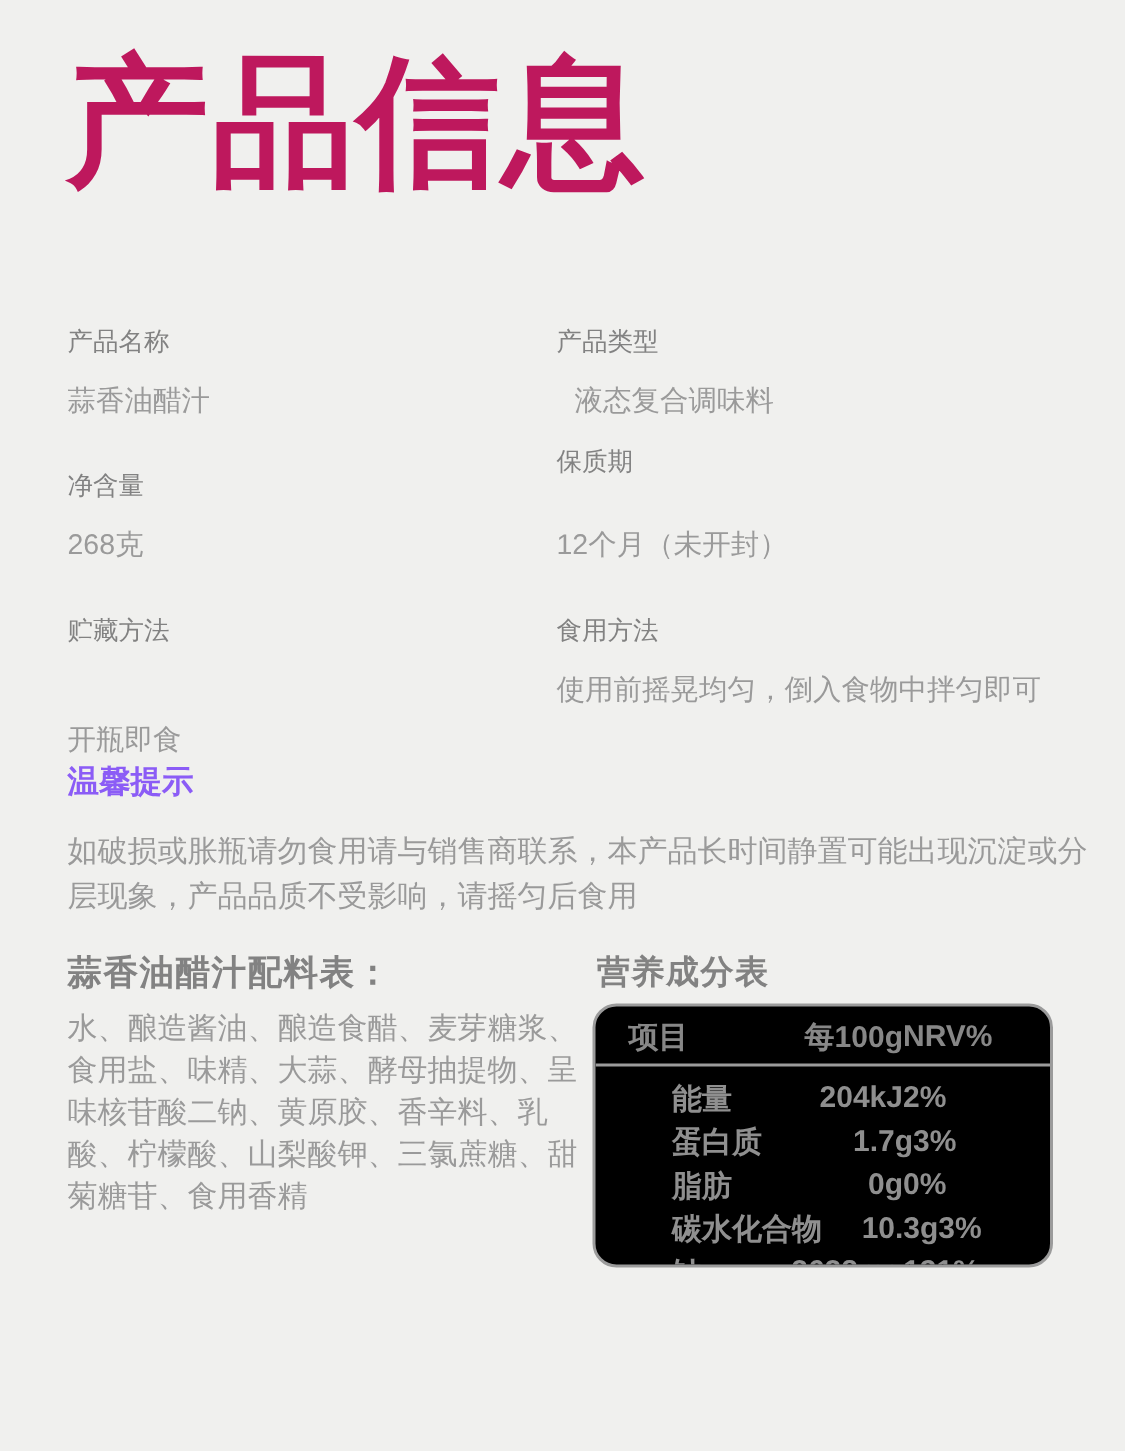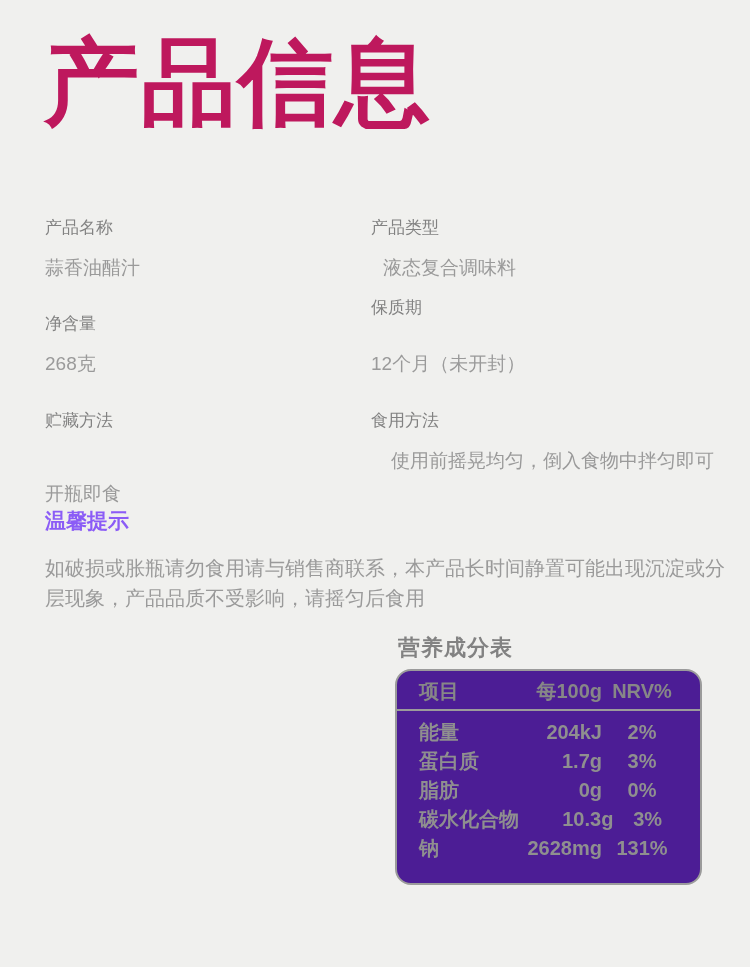--- a/index.html
+++ b/index.html
@@ -43,40 +43,40 @@
     position:absolute; left:45px; top:672px; width:348px;
     font-size:20px; color:#9a9a9a; line-height:28px;
     word-break:break-all;
   }
 
   .nut-heading{ position:absolute; left:398px; top:633px;
     font-size:22px; font-weight:700; color:#828282; letter-spacing:1px; }
 
   .ntable{
     position:absolute; left:395px; top:669px;
-    width:307px; height:216px;
+    width:307px; height:176px;
     border:2px solid #9b9b9b; border-radius:16px;
-    background:#4c1d95;
+    background:#000000;
     overflow:hidden;
   }
   .nt-hdr{
     display:flex; align-items:center;
     height:40px; padding:2px 18px 0 22px;
     border-bottom:2px solid #9b9b9b;
     font-size:20px; font-weight:700; color:#878787;
   }
-  .nt-body{ padding-top:7px; }
+  .nt-body{ padding-top:7px;padding-left:29px; }
   .nt-row{
     display:flex; align-items:center;
     height:29px; padding:0 18px 0 22px;
     font-size:20px; color:#8f8f8f; font-weight:700;
   }
   .c1{ flex:1; text-align:left; white-space:nowrap; }
   .c2{ width:110px; text-align:right; white-space:nowrap; }
-  .c3{ width:80px; text-align:center; white-space:nowrap; }
+  .c3{ width:80px; text-align:left; white-space:nowrap; }
 </style>
 </head>
 <body>
 
 <div class="page">
 
   <div class="page-title">产品信息</div>
 
   <div class="lab" style="left:45px; top:218px;">产品名称</div>
   <div class="val" style="left:45px; top:256px;">蒜香油醋汁</div>
@@ -84,25 +84,27 @@
   <div class="val" style="left:371px; top:256px;margin-left:12px;">液态复合调味料</div>
 
   <div class="lab" style="left:45px; top:314px;">净含量</div>
   <div class="val" style="left:45px; top:352px;">268克</div>
   <div class="lab" style="left:371px; top:298px;">保质期</div>
   <div class="val" style="left:371px; top:352px;">12个月（未开封）</div>
 
   <div class="lab" style="left:45px; top:411px;">贮藏方法</div>
   <div class="val" style="left:45px; top:449px;margin-top:33px;">开瓶即食</div>
   <div class="lab" style="left:371px; top:411px;">食用方法</div>
-  <div class="val" style="left:371px; top:449px;margin-left:20px;">使用前摇晃均匀，倒入食物中拌匀即可</div>
+  <div class="val" style="left:371px; top:449px;">使用前摇晃均匀，倒入食物中拌匀即可</div>
 
   <div class="tips-heading">温馨提示</div>
   <div class="tips-text">如破损或胀瓶请勿食用请与销售商联系，本产品长时间静置可能出现沉淀或分层现象，产品品质不受影响，请摇匀后食用</div>
 
+  <div class="ing-heading">蒜香油醋汁配料表：</div>
+  <div class="ing-text">水、酿造酱油、酿造食醋、麦芽糖浆、食用盐、味精、大蒜、酵母抽提物、呈味核苷酸二钠、黄原胶、香辛料、乳酸、柠檬酸、山梨酸钾、三氯蔗糖、甜菊糖苷、食用香精</div>
 
   <div class="nut-heading">营养成分表</div>
 
   <div class="ntable">
     <div class="nt-hdr">
       <span class="c1">项目</span>
       <span class="c2">每100g</span>
       <span class="c3">NRV%</span>
     </div>
     <div class="nt-body">

